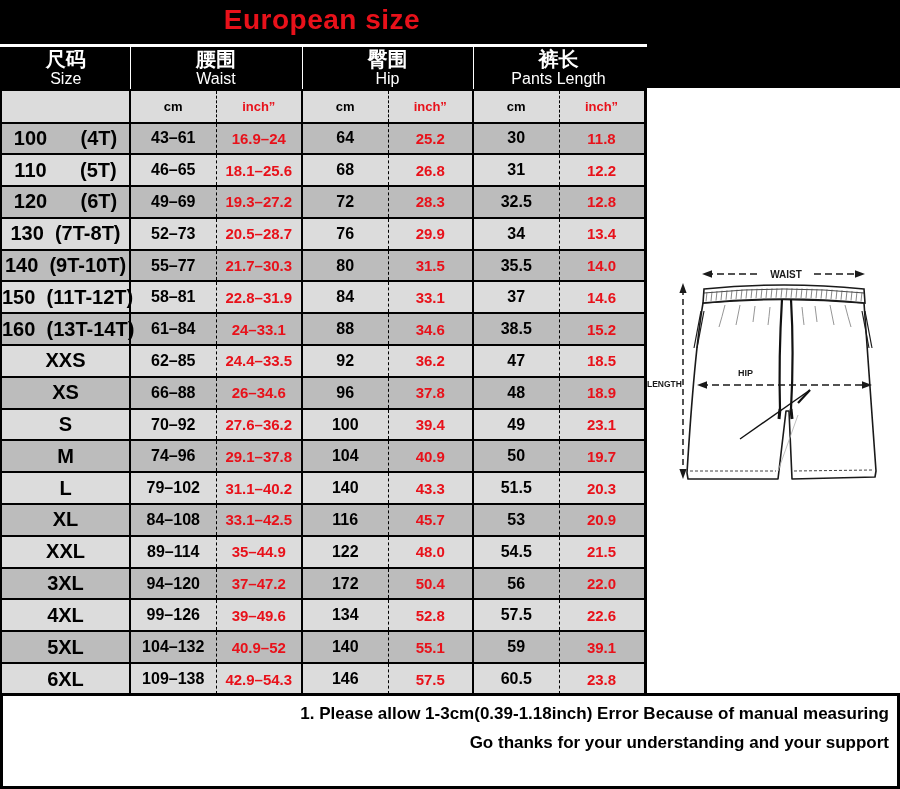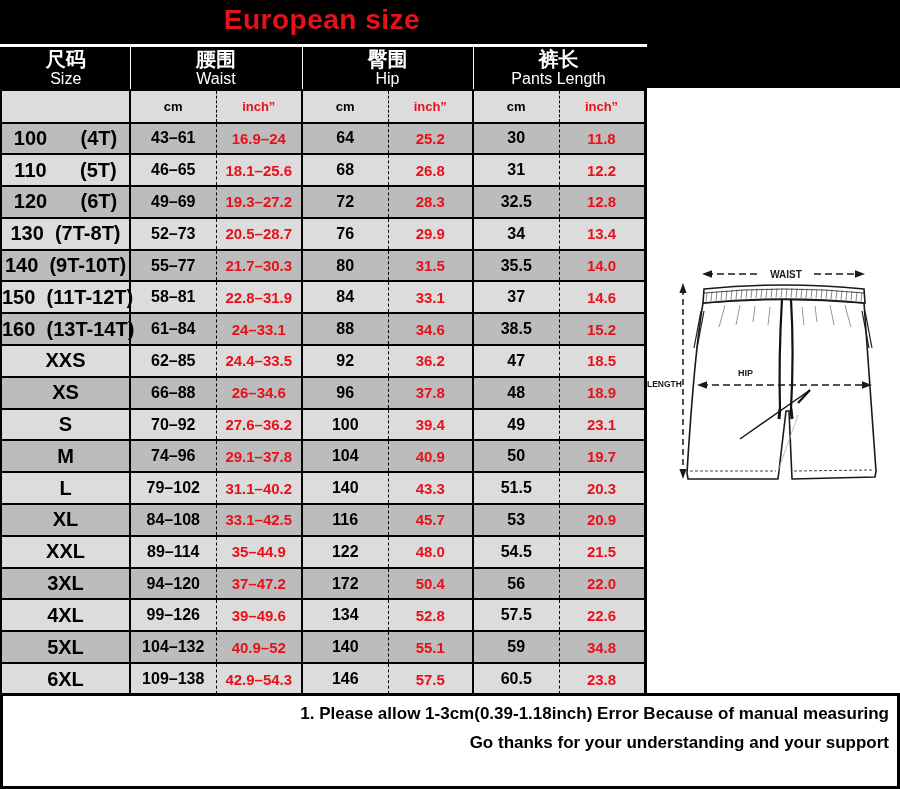--- a/index.html
+++ b/index.html
@@ -250,21 +250,21 @@
           <td class="c5 cmv">57.5</td>
           <td class="c6 inv">22.6</td>
         </tr>
         <tr class="dark">
           <td class="c0">5XL</td>
           <td class="c1 cmv">104–132</td>
           <td class="c2 inv">40.9–52</td>
           <td class="c3 cmv">140</td>
           <td class="c4 inv">55.1</td>
           <td class="c5 cmv">59</td>
-          <td class="c6 inv">34.8</td>
+          <td class="c6 inv">39.1</td>
         </tr>
         <tr class="light">
           <td class="c0">6XL</td>
           <td class="c1 cmv">109–138</td>
           <td class="c2 inv">42.9–54.3</td>
           <td class="c3 cmv">146</td>
           <td class="c4 inv">57.5</td>
           <td class="c5 cmv">60.5</td>
           <td class="c6 inv">23.8</td>
         </tr>

